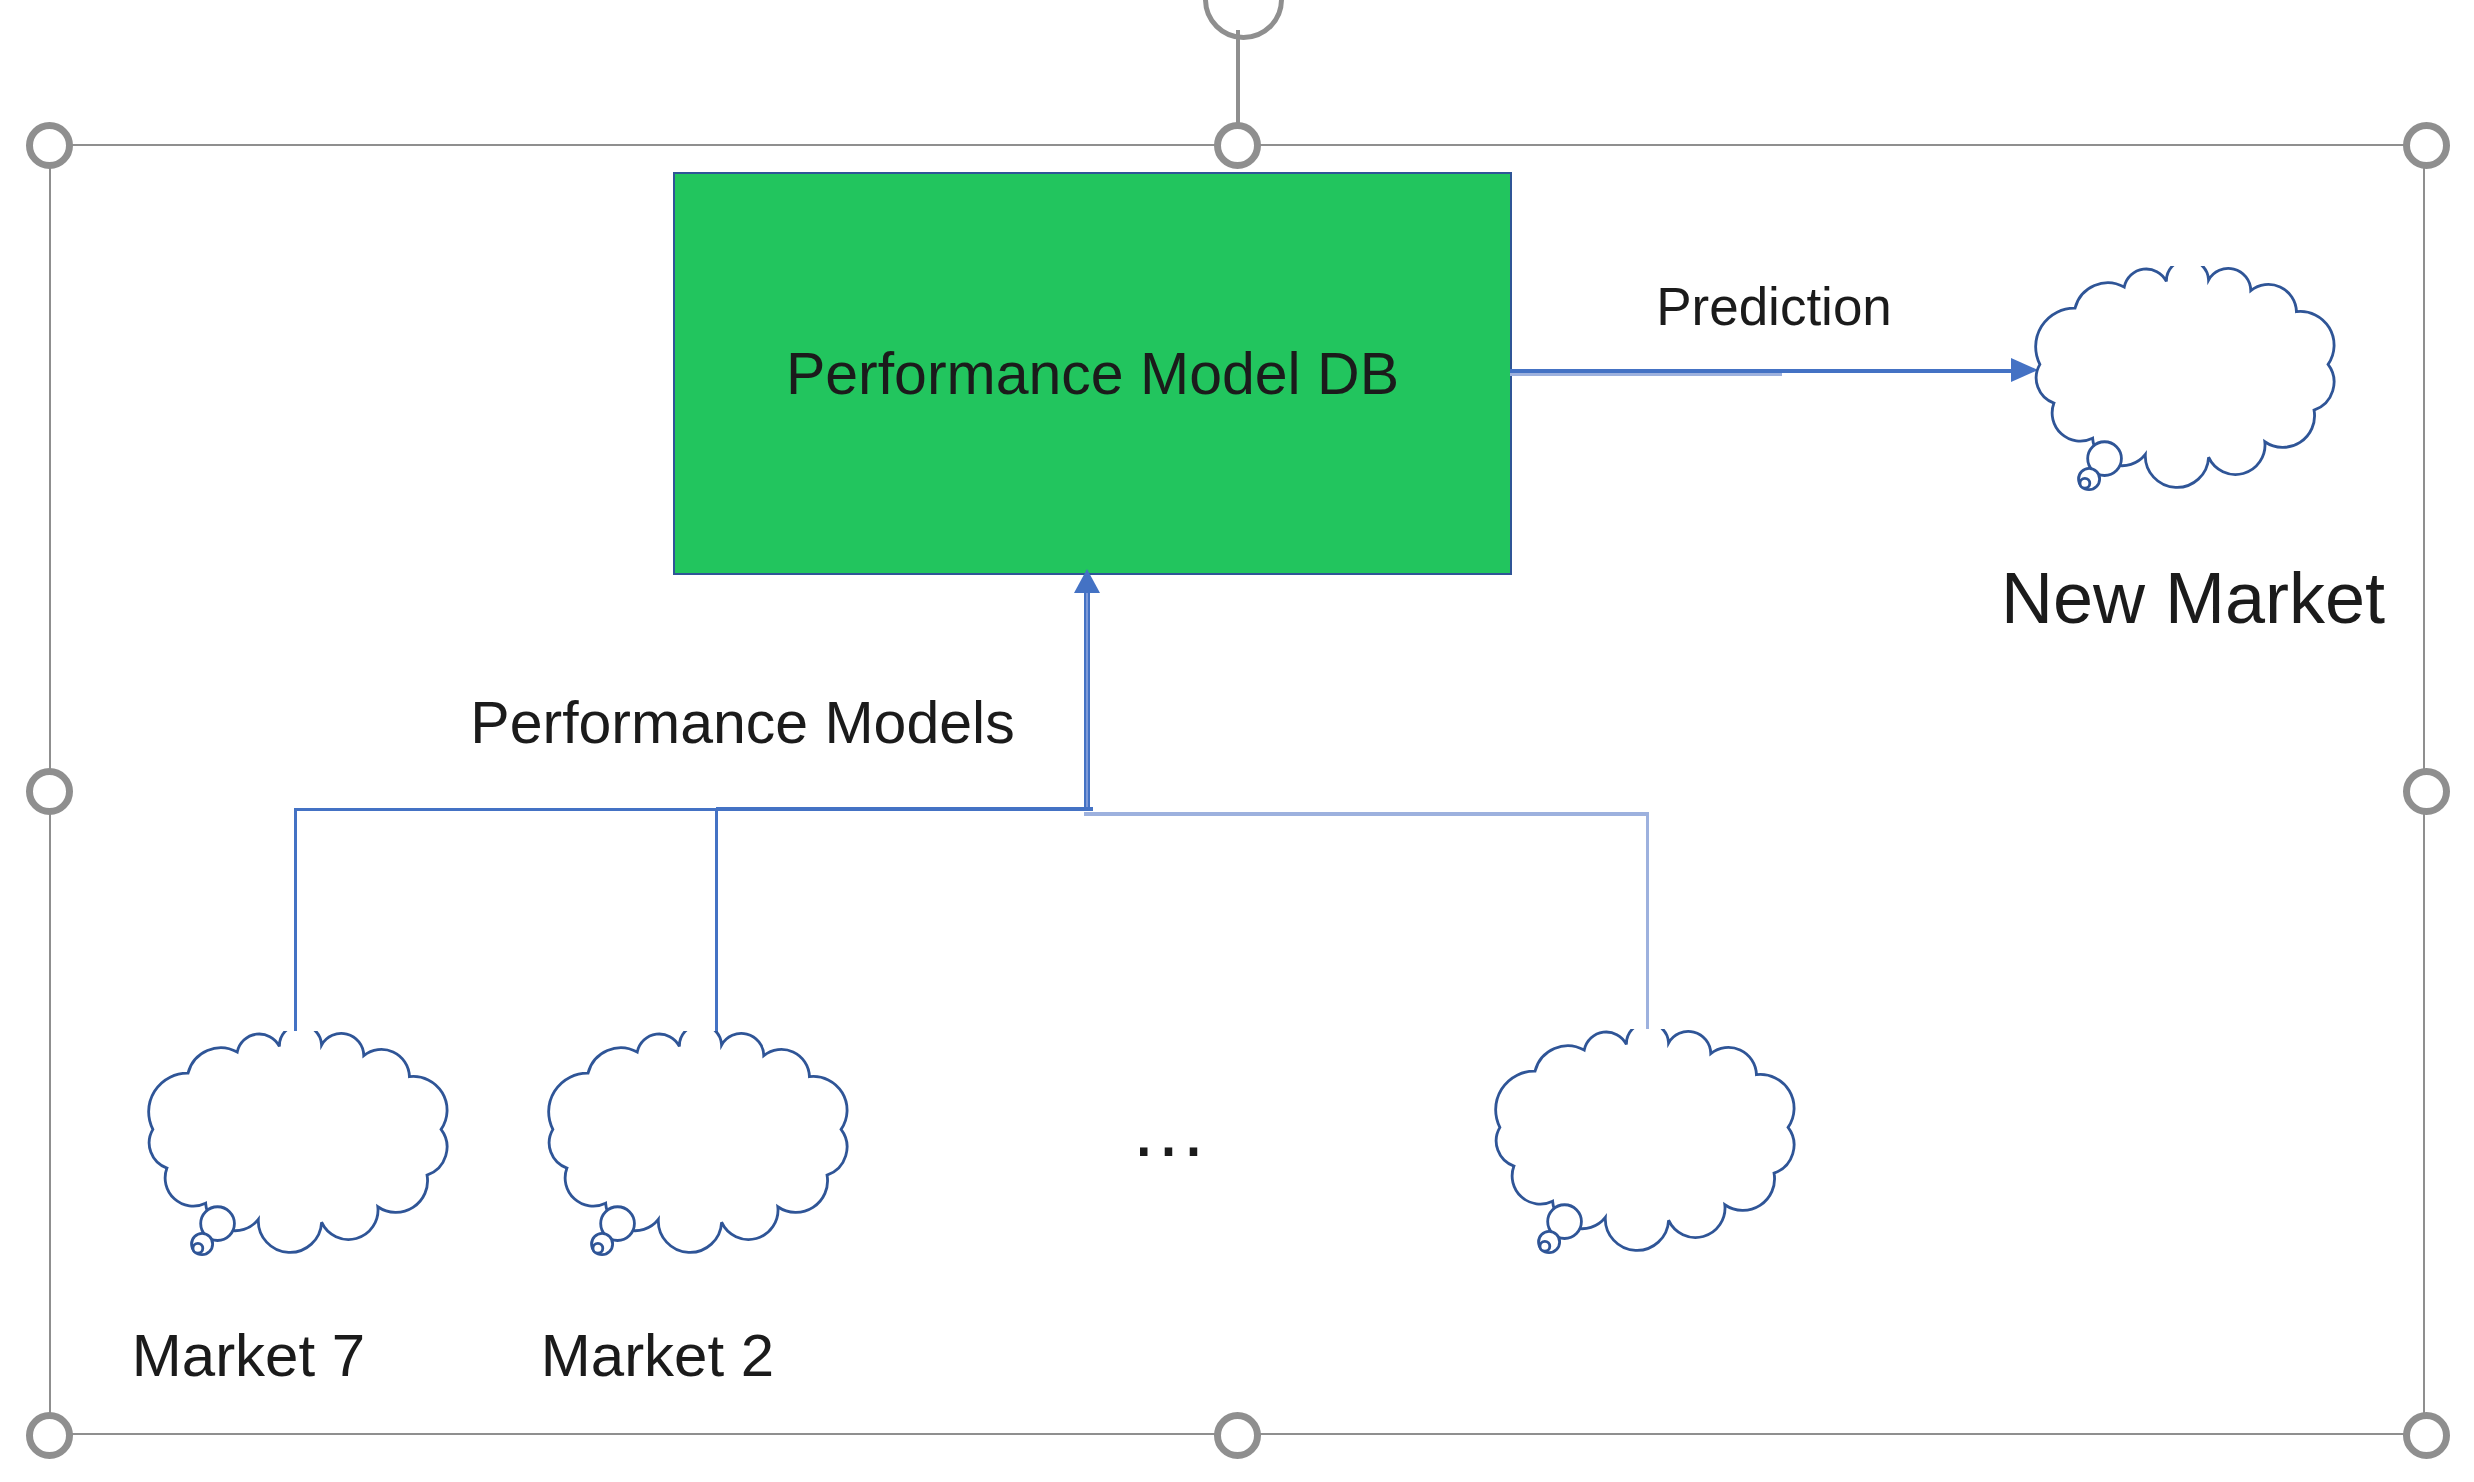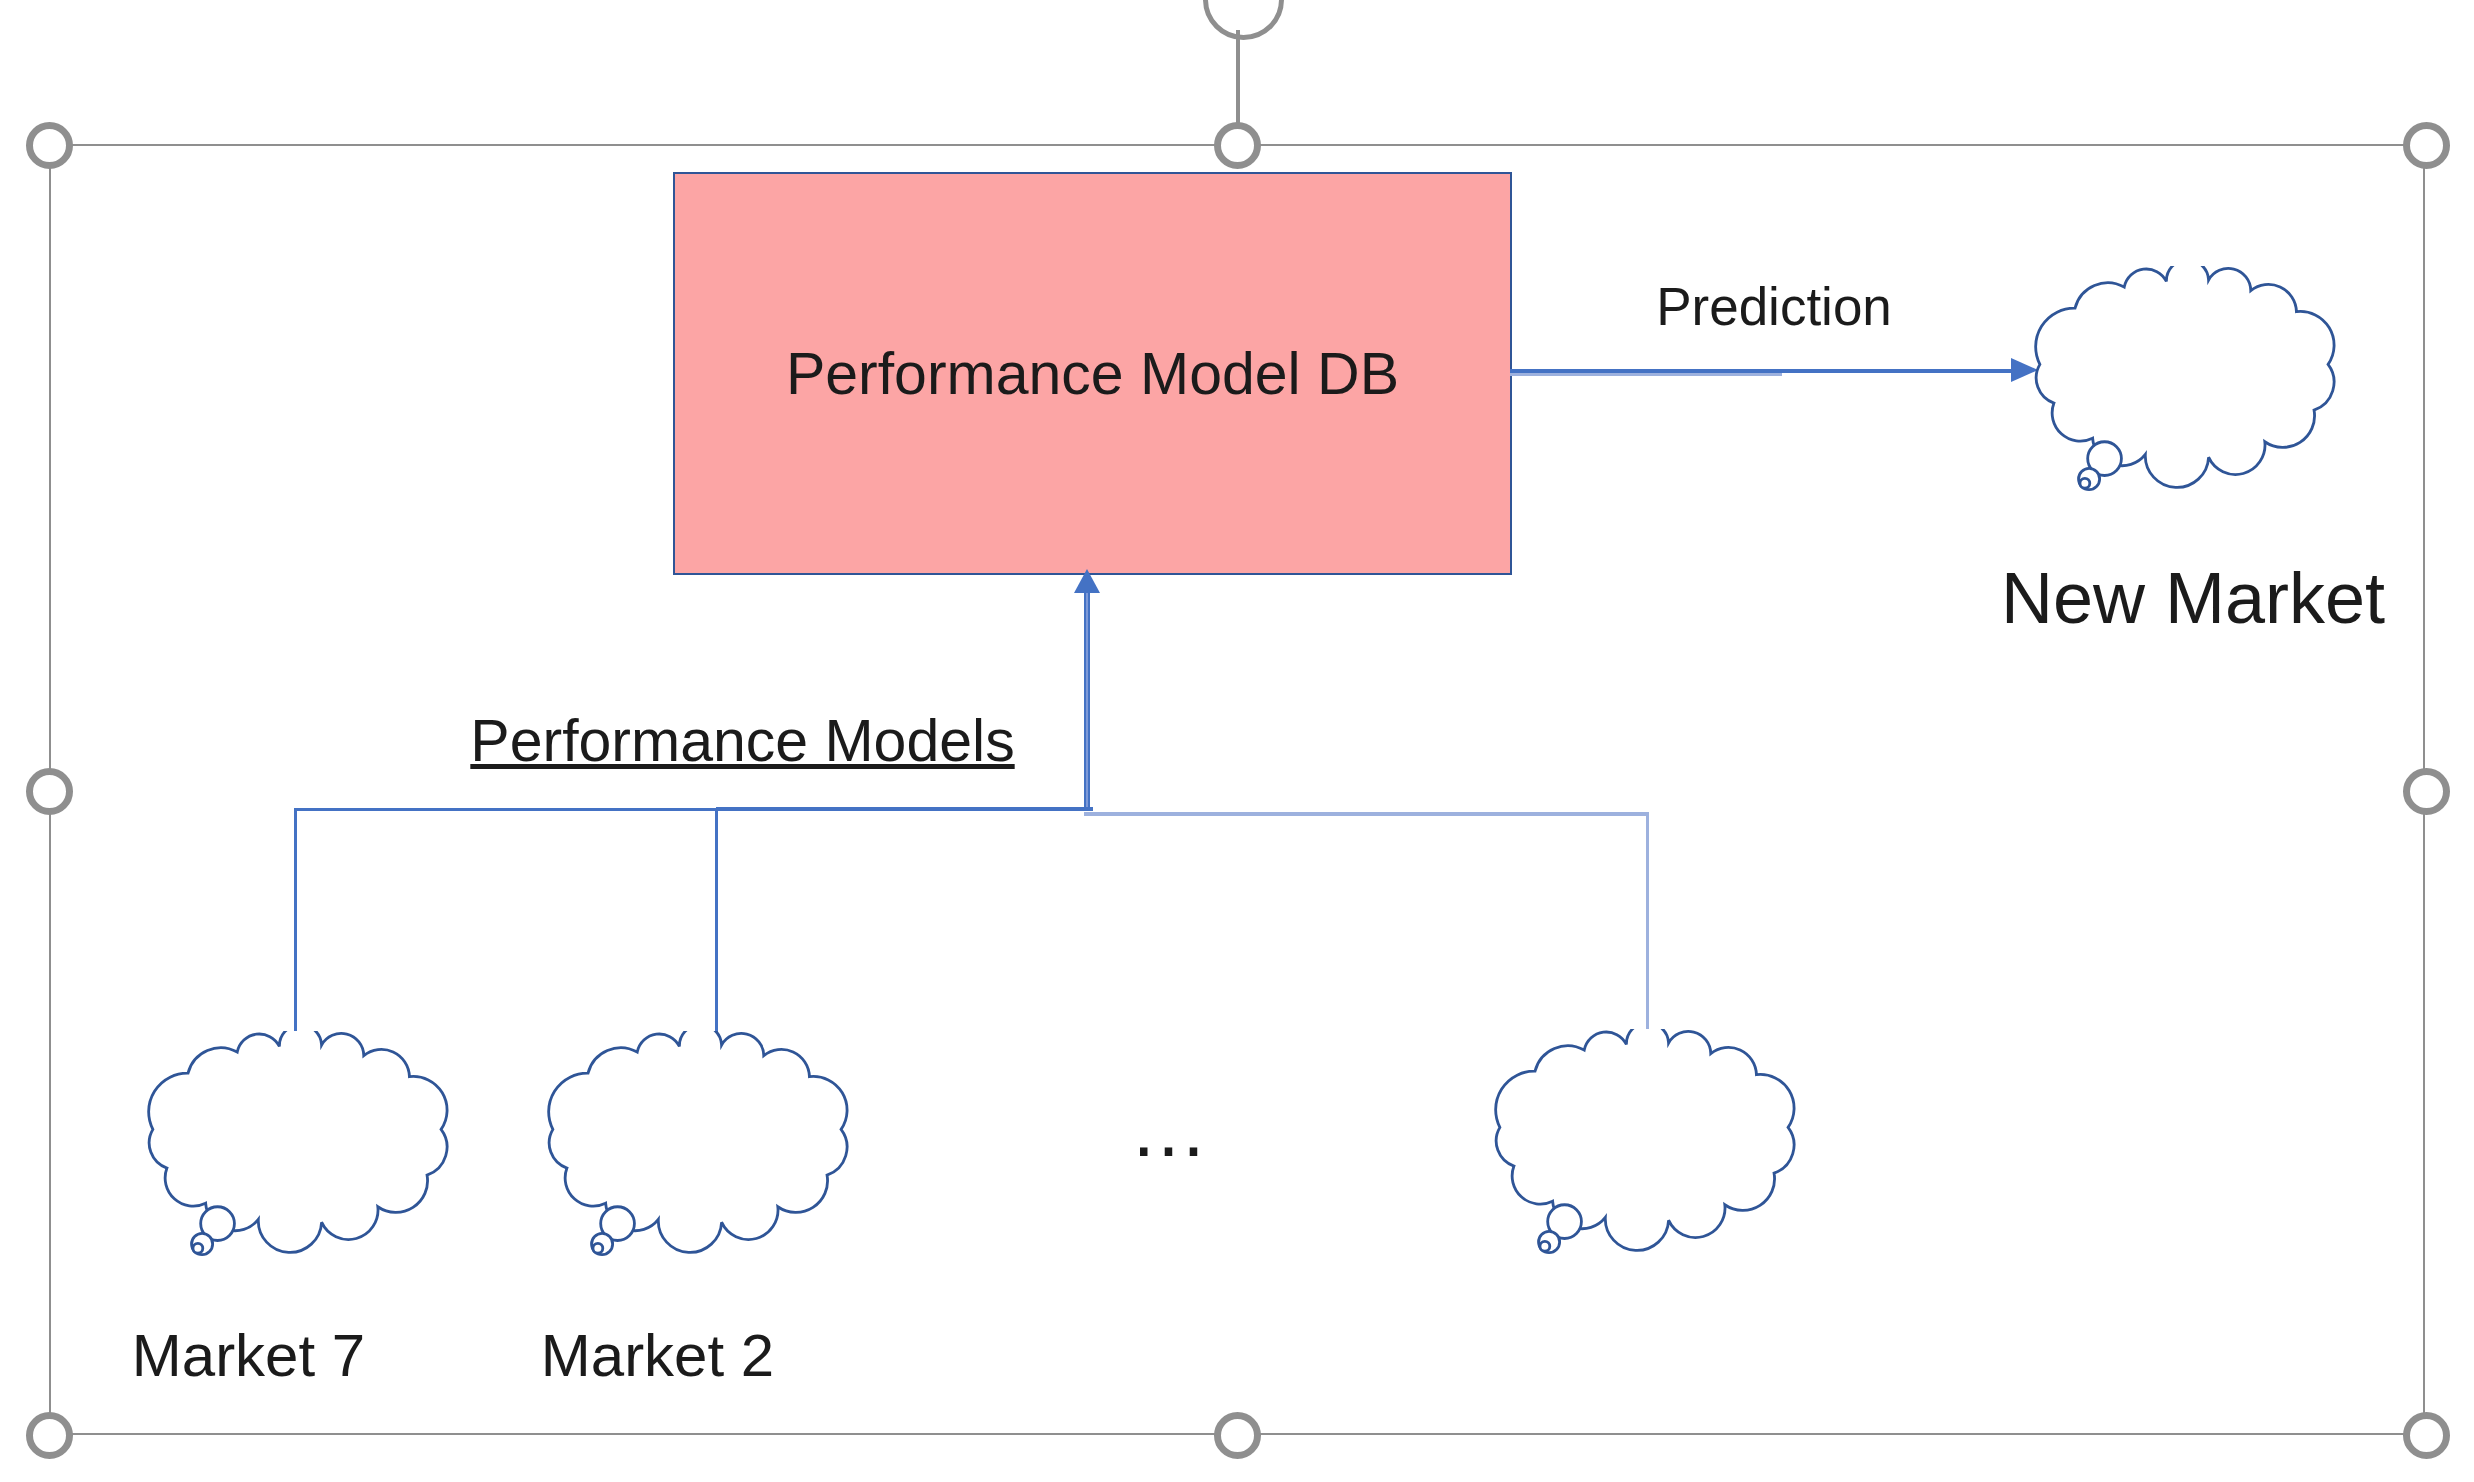--- a/index.html
+++ b/index.html
@@ -26,28 +26,28 @@
   }
   .rotate-stem { left: 1236px; top: 30px; width: 3.6px; height: 94px; background: #8f8f8f; }
   .rotate-arc {
     left: 1203px; top: -41px; width: 71px; height: 71px;
     border: 5.7px solid #8f8f8f; border-radius: 50%; background: transparent;
   }
 
   
   .db-box {
     left: 673px; top: 172px; width: 835px; height: 399px;
-    border: 2.9px solid #2f5597; background: #fca5a5;
+    border: 2.9px solid #2f5597; background: #22c55e;
     display: flex; align-items: center; justify-content: center;
   }
   .db-box .label { font-size: 59px; }
 
   .text-label { text-align: center; white-space: nowrap; }
   .lbl-prediction   { left: 1606px; top: 276px;  width: 336px; font-size: 53px; }
-  .lbl-perf-models  { left: 414px;  top: 707px;  width: 657px; font-size: 59px; text-decoration: underline; }
+  .lbl-perf-models  { left: 414px;  top: 689px;  width: 657px; font-size: 59px; }
   .lbl-market      { width: 357px; top: 1321px; font-size: 60px; }
   .lbl-market-1    { left: 70px;  }
   .lbl-market-2    { left: 479px; }
   .lbl-market-n    { left: 1454px;}
   .lbl-new-market  { left: 2001px; top: 557px; width: 372px; font-size: 72px; }
   .lbl-ellipsis    { left: 1070px; top: 1083px; width: 200px; font-size: 79px; letter-spacing: 2.9px; }
 
   
   .line { background: #4472c4; }
   .line-light { background: #9db1de; }

